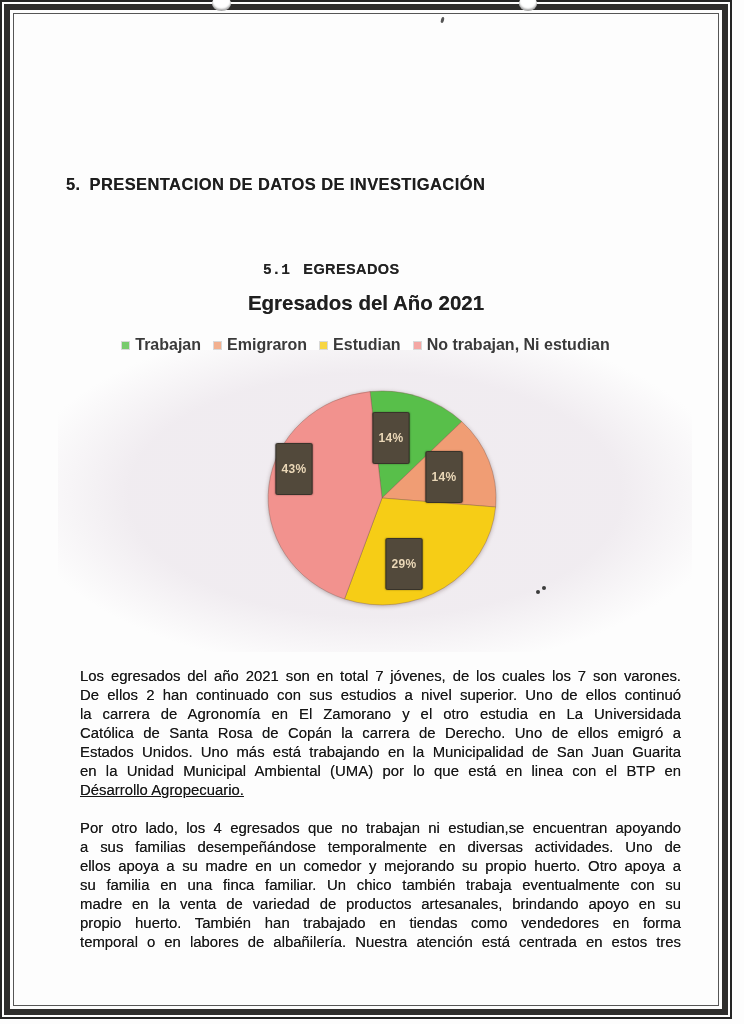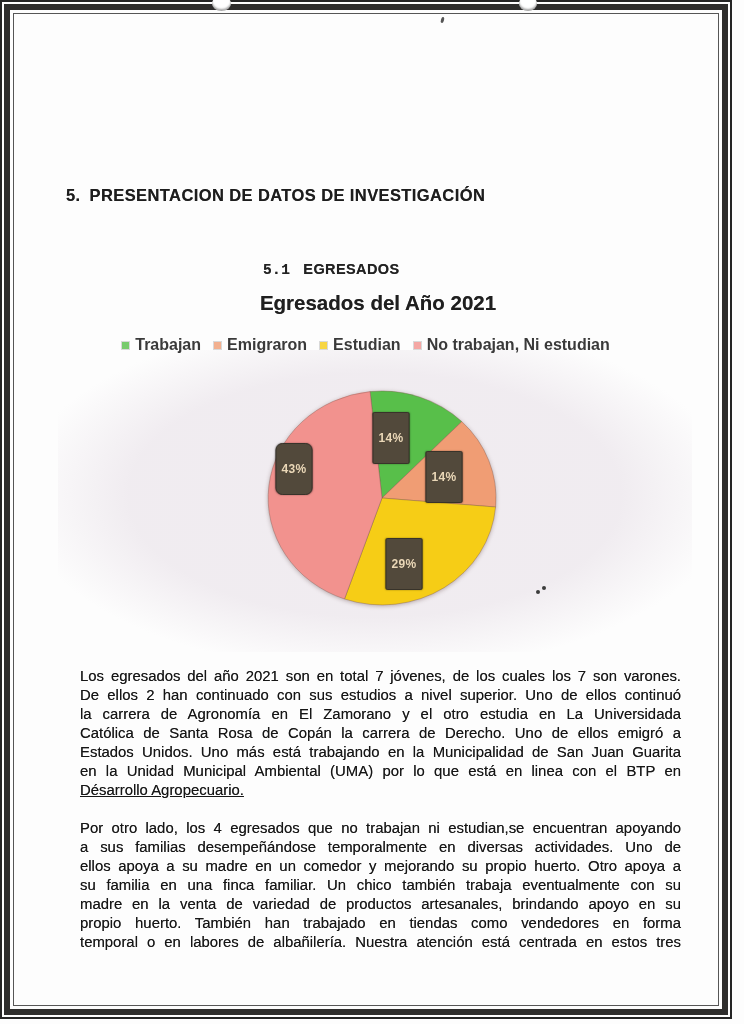--- a/index.html
+++ b/index.html
@@ -13,27 +13,27 @@
   .notch{position:absolute;background:#ffffff;border-radius:50%;z-index:4;
          box-shadow:inset 0 -2px 2px rgba(0,0,0,0.35);}
   .n1{left:212px;top:-4px;width:19px;height:15px;}
   .n2{left:519px;top:-4px;width:18px;height:15px;}
   .speck{position:absolute;background:#3c3c3c;border-radius:50%;z-index:3;}
   .s1{left:441px;top:17px;width:3px;height:6px;background:#555;border-radius:40% 60% 50% 50%;transform:rotate(18deg);}
   .s2{left:536px;top:590px;width:4px;height:4px;}
   .s3{left:542px;top:586px;width:4px;height:4px;}
   .chart-shade{position:absolute;left:58px;top:350px;width:634px;height:302px;
         background:radial-gradient(ellipse at 50% 48%, rgba(238,233,238,0.85) 55%, rgba(238,233,238,0) 80%);}
-  .sec-head{position:absolute;left:66px;top:186px;font-size:16.5px;font-weight:bold;
+  .sec-head{position:absolute;left:66px;top:175px;font-size:16.5px;font-weight:bold;
         letter-spacing:0.4px;color:#1d1d1d;text-shadow:0 0 0.4px rgba(0,0,0,0.6);}
   .sec-head .num{margin-right:9px;}
   .sub-head{position:absolute;left:263px;top:261px;font-size:14.5px;font-weight:bold;
         letter-spacing:0.4px;color:#222;text-shadow:0 0 0.4px rgba(0,0,0,0.6);}
   .sub-head .num{margin-right:13px;font-family:Liberation Mono, monospace;}
-  .chart-title{position:absolute;left:12px;top:291px;width:732px;text-align:center;
+  .chart-title{position:absolute;left:0;top:291px;width:732px;text-align:center;
         font-size:20.5px;font-weight:bold;color:#1f1f1f;text-shadow:0 0 0.5px rgba(0,0,0,0.55);}
   .legend{position:absolute;left:0;top:336px;width:732px;display:flex;justify-content:center;
         gap:13px;z-index:2;}
   .legend-item{display:flex;align-items:center;gap:6px;}
   .legend-swatch{width:7px;height:7px;display:inline-block;box-shadow:0 0 0 1px rgba(0,0,0,0.18);
         opacity:0.8;}
   .legend-label{font-size:16px;font-weight:600;color:#3a3a3a;}
   .pie-svg{position:absolute;left:256px;top:379px;z-index:1;
         filter:drop-shadow(0 1px 2px rgba(110,85,85,0.45));}
   .label-layer{position:absolute;inset:0;pointer-events:none;z-index:2;}
@@ -90,21 +90,21 @@
       <path d="M 126 119 L 114.1 12.6 A 114 107 0 0 1 205.8 42.6 Z" fill="#58bf4a" stroke="rgba(120,80,70,0.35)" stroke-width="1"></path>
       <path d="M 126 119 L 205.8 42.6 A 114 107 0 0 1 239.6 128.0 Z" fill="#f09d74" stroke="rgba(120,80,70,0.35)" stroke-width="1"></path>
       <path d="M 126 119 L 239.6 128.0 A 114 107 0 0 1 88.5 220.0 Z" fill="#f6cd16" stroke="rgba(120,80,70,0.35)" stroke-width="1"></path>
       <path d="M 126 119 L 88.5 220.0 A 114 107 0 0 1 114.1 12.6 Z" fill="#f2928e" stroke="rgba(120,80,70,0.35)" stroke-width="1"></path>
     </svg>
 
   <div class="label-layer">
       <div class="pie-label" style="left: 391px; top: 438px; background: rgb(82, 73, 59); color: rgb(234, 215, 183);">14%</div>
       <div class="pie-label" style="left: 444px; top: 477px; background: rgb(82, 73, 59); color: rgb(234, 215, 183);">14%</div>
       <div class="pie-label" style="left: 404px; top: 564px; background: rgb(82, 73, 59); color: rgb(234, 215, 183);">29%</div>
-      <div class="pie-label" style="left: 294px; top: 469px; background: rgb(82, 73, 59); color: rgb(234, 215, 183); border-radius: 7px;">43%</div>
+      <div class="pie-label" style="left: 294px; top: 469px; background: rgb(82, 73, 59); color: rgb(234, 215, 183);">43%</div>
     </div>
 
   <div class="para p1">
       <div class="line">Los egresados del año 2021 son en total 7 jóvenes, de los cuales los 7 son varones.</div>
       <div class="line">De ellos 2 han  continuado con sus estudios a nivel superior.  Uno de ellos   continuó</div>
       <div class="line">la carrera de Agronomía en El Zamorano y el otro estudia en La Universidada</div>
       <div class="line">Católica de Santa Rosa de Copán la carrera de Derecho. Uno de ellos emigró a</div>
       <div class="line">Estados  Unidos. Uno más está trabajando en la Municipalidad de San Juan Guarita</div>
       <div class="line">en la Unidad Municipal Ambiental (UMA) por lo que está en linea con el BTP en</div>
       <div class="line no-just">Désarrollo Agropecuario.</div>

